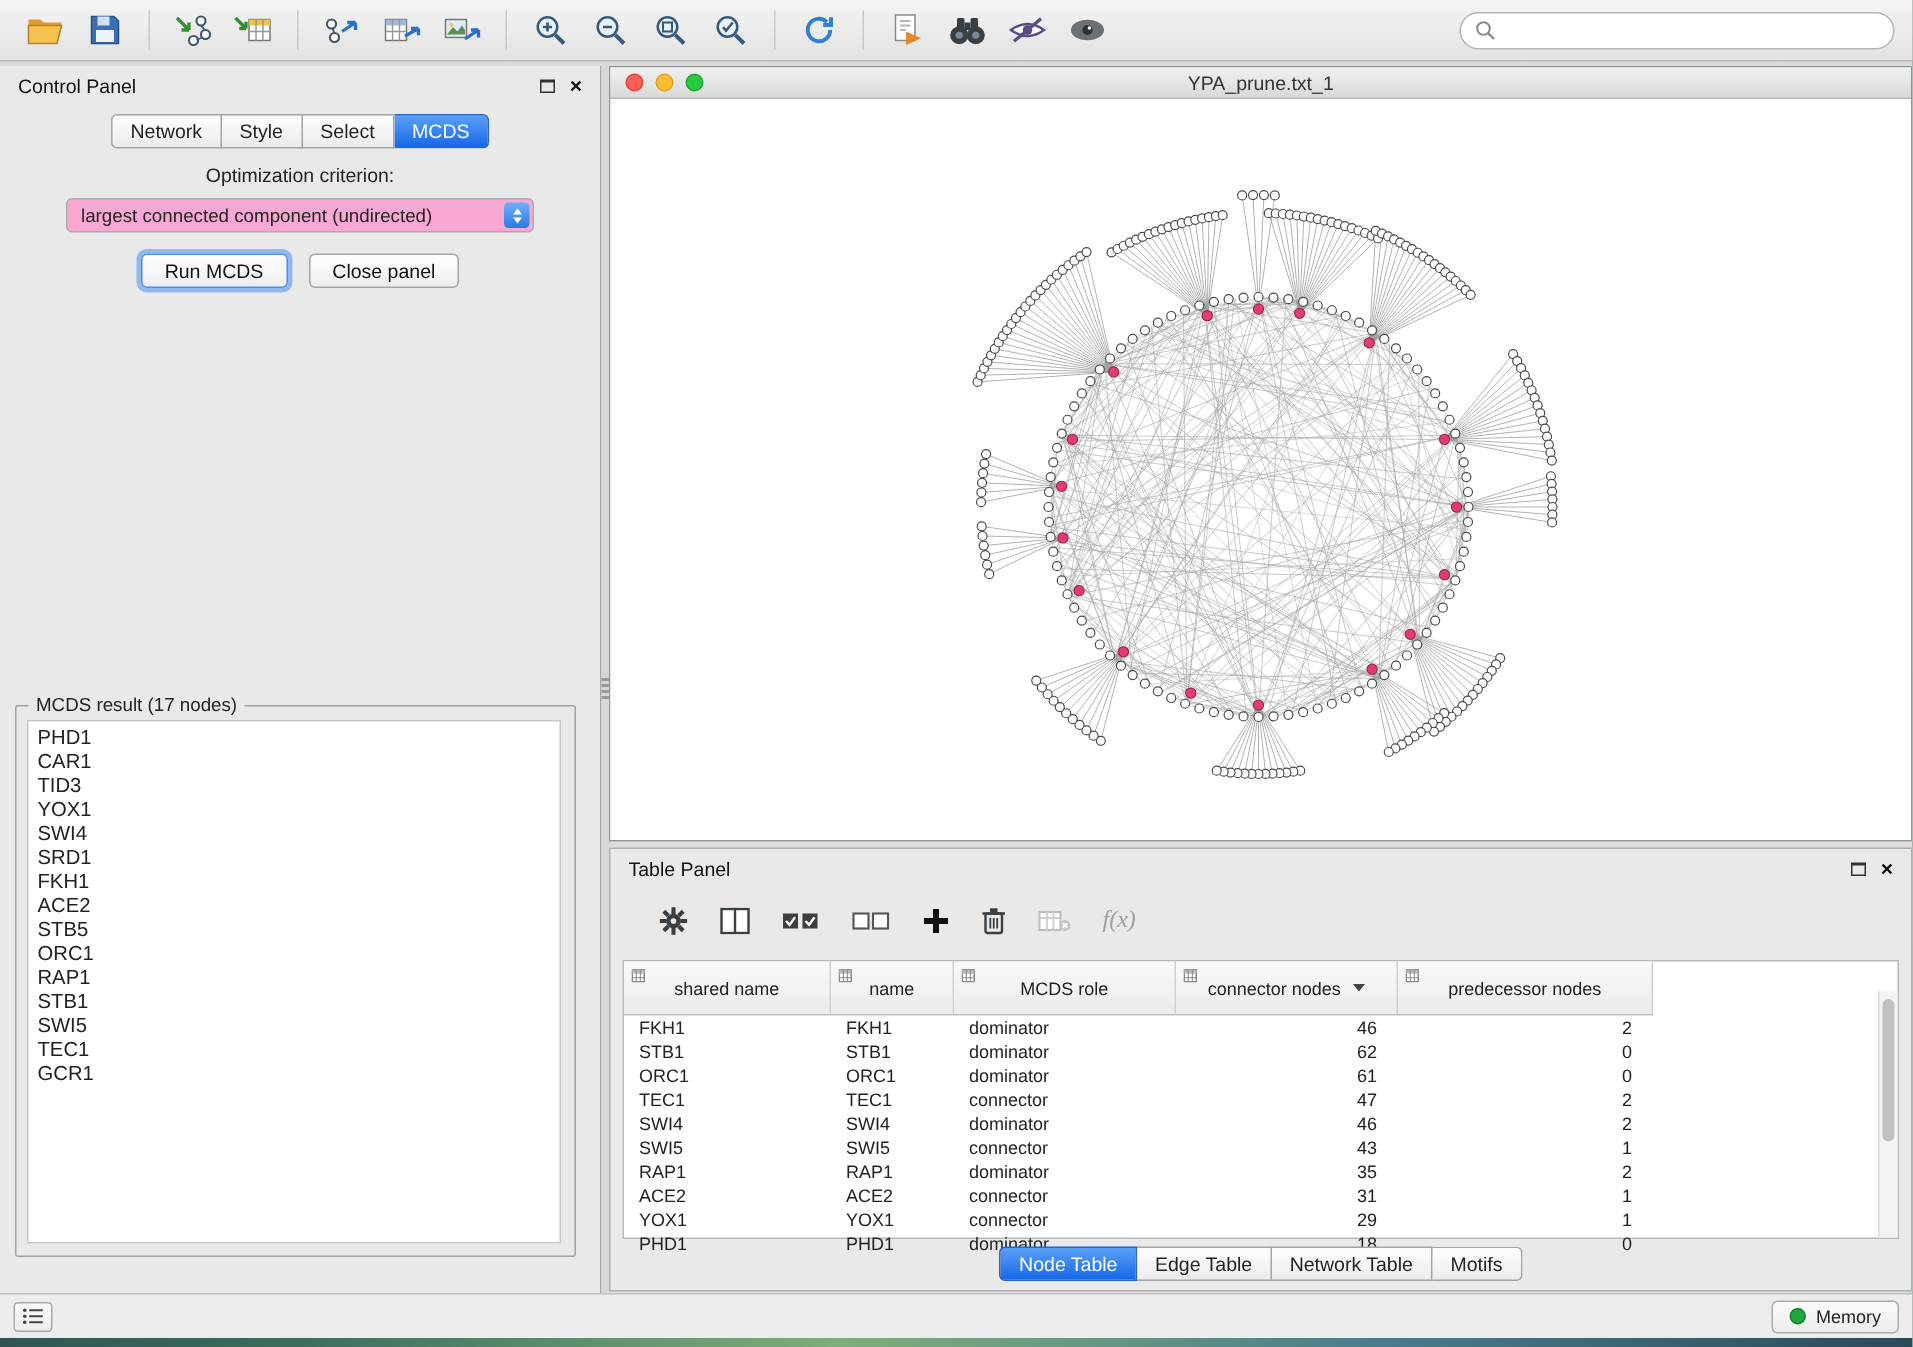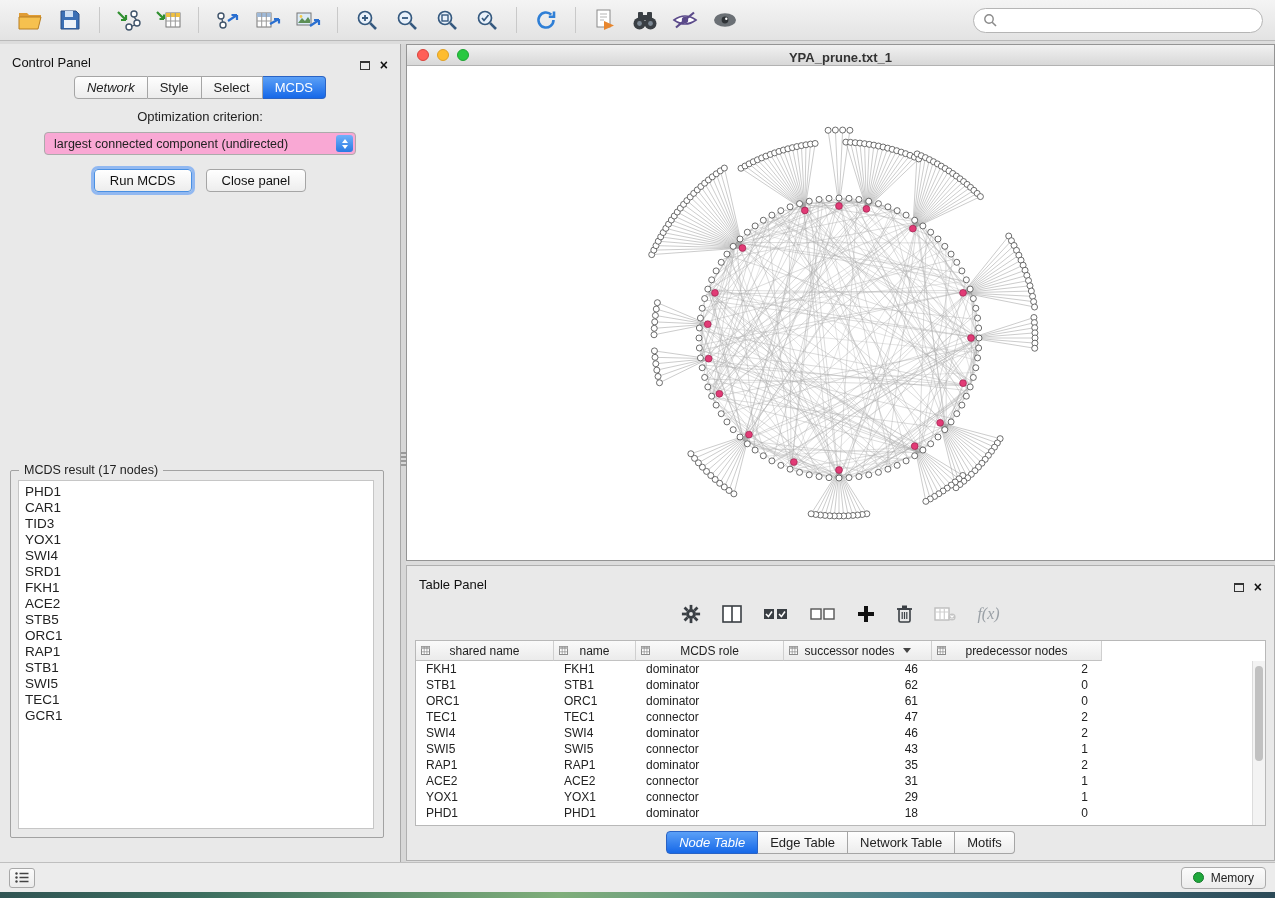--- a/index.html
+++ b/index.html
@@ -18,28 +18,28 @@
     display:flex; align-items:center; padding:0 12px; gap:4px; }
   .tbtn { width:36px; height:32px; display:flex; align-items:center; justify-content:center; border-radius:4px; }
   .sep { width:1px; height:26px; background:#c9c9c9; margin:0 7px; }
   .search-box { margin-left:auto; width:290px; height:25px; background:#fff; border:1px solid #b5b5b5;
     border-radius:13px; display:flex; align-items:center; padding:0 9px; gap:6px; }
   .search-box input { border:none; outline:none; flex:1; font-size:12px; font-family:"Liberation Sans",sans-serif; background:transparent; }
 
   
   .control-panel { position:absolute; left:0; top:44px; width:401px; bottom:30px;
     background:#e9e9e9; border-right:1px solid #a8a8a8; }
-  .panel-titlebar { height:26px; display:flex; align-items:flex-end; padding:0 12px; font-size:13px; color:#111;gap:20px; }
+  .panel-titlebar { height:26px; display:flex; align-items:center; padding:0 12px; font-size:13px; color:#111;gap:20px; }
   .panel-icons { margin-left:auto; display:flex; align-items:center; gap:10px; }
   .float-icon { width:10px; height:9px; border:1px solid #333; border-top:2px solid #333; }
   .close-x { font-weight:bold; font-size:14px; color:#111; line-height:10px; }
   .seg-row { display:flex; justify-content:center; margin-top:6px; }
   .seg { font-size:13px; padding:3px 12px; background:linear-gradient(#fefefe,#ececec);
     border:1px solid #a5a5a5; border-left:none; color:#222; cursor:default; }
-  .seg.first { border-left:1px solid #a5a5a5; border-radius:4px 0 0 4px;font-style:italic; }
+  .seg.first { border-left:1px solid #a5a5a5; border-radius:4px 0 0 4px; }
   .seg.last { border-radius:0 4px 4px 0; }
   .seg.active { background:linear-gradient(#5ba0f7,#1668e8); color:#fff; border-color:#2a63c4; }
   .opt-label { text-align:center; margin-top:10px; font-size:13px; }
   .dropdown { width:312px; height:23px; margin:8px auto 0 auto; background:#f9a8d4; border:1px solid #ababab;
     border-radius:4px; display:flex; align-items:center; padding:2px 2px 2px 9px; font-size:12.5px; }
   .dropdown .dd-text { flex:1; white-space:nowrap; overflow:hidden; }
   .stepper { width:17px; height:17px; border-radius:3px; background:linear-gradient(#71b1fb,#2a7ae2);
     display:flex; flex-direction:column; align-items:center; justify-content:center; gap:2px; }
   .tri-up { width:0; height:0; border-left:3.5px solid transparent; border-right:3.5px solid transparent; border-bottom:4px solid #fff; }
   .tri-dn { width:0; height:0; border-left:3.5px solid transparent; border-right:3.5px solid transparent; border-top:4px solid #fff; }
@@ -56,35 +56,35 @@
 
   
   .splitter { position:absolute; left:401px; top:44px; width:5px; bottom:30px; background:#d7d7d7; }
   .grip { position:absolute; top:408px; left:0; width:5px; height:14px;
     background:repeating-linear-gradient(#9a9a9a 0 2px, transparent 2px 4px); }
 
   
   .net-window { position:absolute; left:406px; top:44px; right:0; height:517px;
     background:#fff; border:1px solid #949494; }
   .net-titlebar { height:21px; background:linear-gradient(#f1f1f1,#d8d8d8); border-bottom:1px solid #b2b2b2;
-    position:relative; display:flex; align-items:flex-end; justify-content:center;
-    font-size:13px; font-weight:bold; color:#333; }
+    position:relative; display:flex; align-items:center; justify-content:center;
+    font-size:13px; font-weight:normal; color:#333; }
   .lights { position:absolute; left:10px; top:4px; display:flex; gap:8px; }
   .light { width:12px; height:12px; border-radius:50%; }
   .net-canvas { position:absolute; left:0; top:21px; right:0; bottom:0; background:#fff; }
   .net-canvas svg { width:100%; height:100%; display:block; }
 
   
   .table-panel { position:absolute; left:406px; top:565px; right:0; bottom:31px;
     background:#e9e9e9; border:1px solid #b0b0b0; }
-  .tp-toolbar { height:44px; display:flex; align-items:center; gap:21px; padding:0 12px;justify-content:center; }
+  .tp-toolbar { height:44px; display:flex; align-items:center; gap:21px; padding:0 32px; }
   .ticon { display:flex; align-items:center; justify-content:center; }
   .fx { font-family:"Liberation Serif", serif; font-style:italic; font-size:16px; color:#9aa0a6; }
   .tablewrap { position:absolute; left:8px; right:8px; top:74px; bottom:34px; background:#fff; border:1px solid #b8b8b8; }
-  .thead { display:flex; height:20px; font-size:12px; color:#222; }
+  .thead { display:flex; height:36px; font-size:12px; color:#222; }
   .th { position:relative; display:flex; align-items:center; justify-content:center;
     background:linear-gradient(#fafafa,#ebebeb); border-right:1px solid #cfcfcf; border-bottom:1px solid #c2c2c2; gap:4px; }
   .th .mini-grid { position:absolute; left:5px; top:5px; }
   .sort-tri { width:0; height:0; border-left:4px solid transparent; border-right:4px solid transparent; border-top:5px solid #444; margin-left:4px; }
   .c0{width:138px}.c1{width:82px}.c2{width:148px}.c3{width:148px}.c4{width:170px}
   .trow { display:flex; height:16px; font-size:12px; align-items:center; }
   .td { overflow:hidden; white-space:nowrap; }
   .td.left { padding-left:10px; text-align:left; }
   .td.num { text-align:right; padding-right:14px; }
   .vscroll { position:absolute; right:0; top:20px; bottom:0; width:13px; background:#f3f3f3; border-left:1px solid #dcdcdc; }
@@ -1113,21 +1113,21 @@
               <path d="M0.5 5.8h8M3.2 0.5v8M5.9 0.5v8" stroke="#8a8a8a" stroke-width="0.7"></path>
             </svg>
           <span>MCDS role</span>
         </div>
         <div class="th c3">
           <svg class="mini-grid" width="9" height="9" viewBox="0 0 9 9">
               <rect x="0.5" y="0.5" width="8" height="8" fill="#fff" stroke="#8a8a8a"></rect>
               <rect x="0.5" y="0.5" width="8" height="2.6" fill="#b9b9b9"></rect>
               <path d="M0.5 5.8h8M3.2 0.5v8M5.9 0.5v8" stroke="#8a8a8a" stroke-width="0.7"></path>
             </svg>
-          <span>successor nodes</span>
+          <span>connector nodes</span>
           <span class="sort-tri"></span>
         </div>
         <div class="th c4">
           <svg class="mini-grid" width="9" height="9" viewBox="0 0 9 9">
               <rect x="0.5" y="0.5" width="8" height="8" fill="#fff" stroke="#8a8a8a"></rect>
               <rect x="0.5" y="0.5" width="8" height="2.6" fill="#b9b9b9"></rect>
               <path d="M0.5 5.8h8M3.2 0.5v8M5.9 0.5v8" stroke="#8a8a8a" stroke-width="0.7"></path>
             </svg>
           <span>predecessor nodes</span>
         </div>

